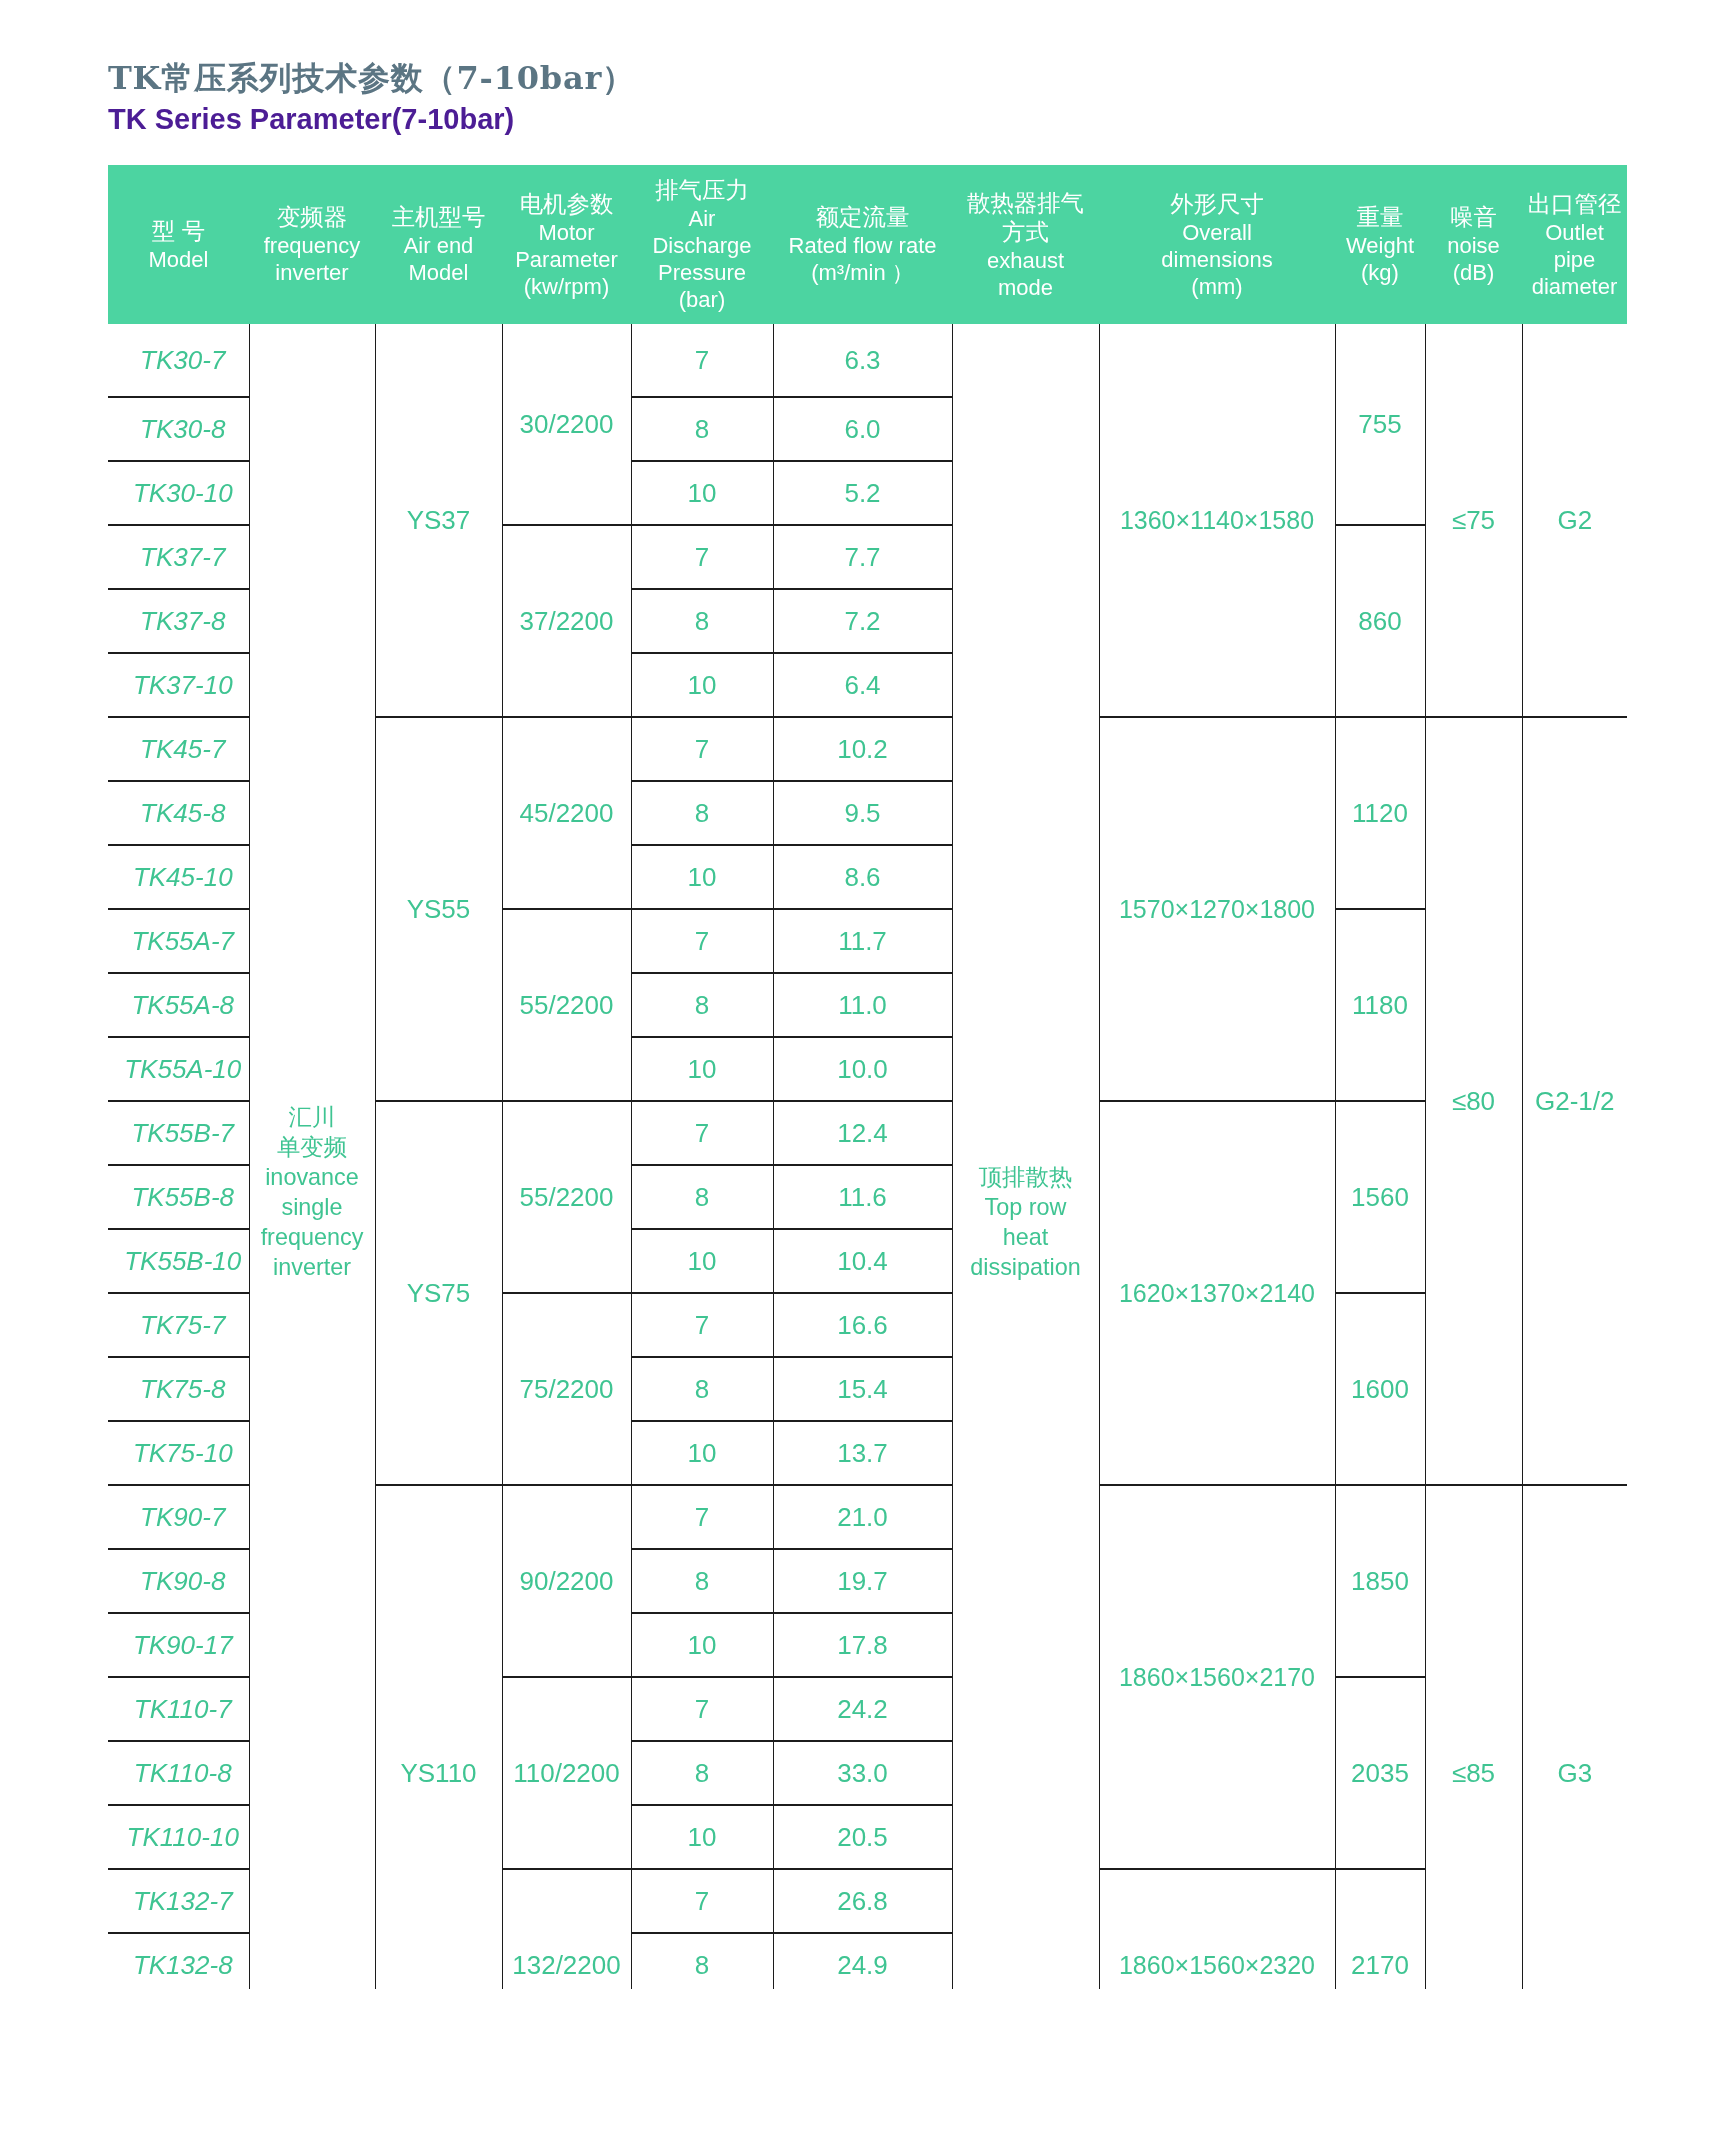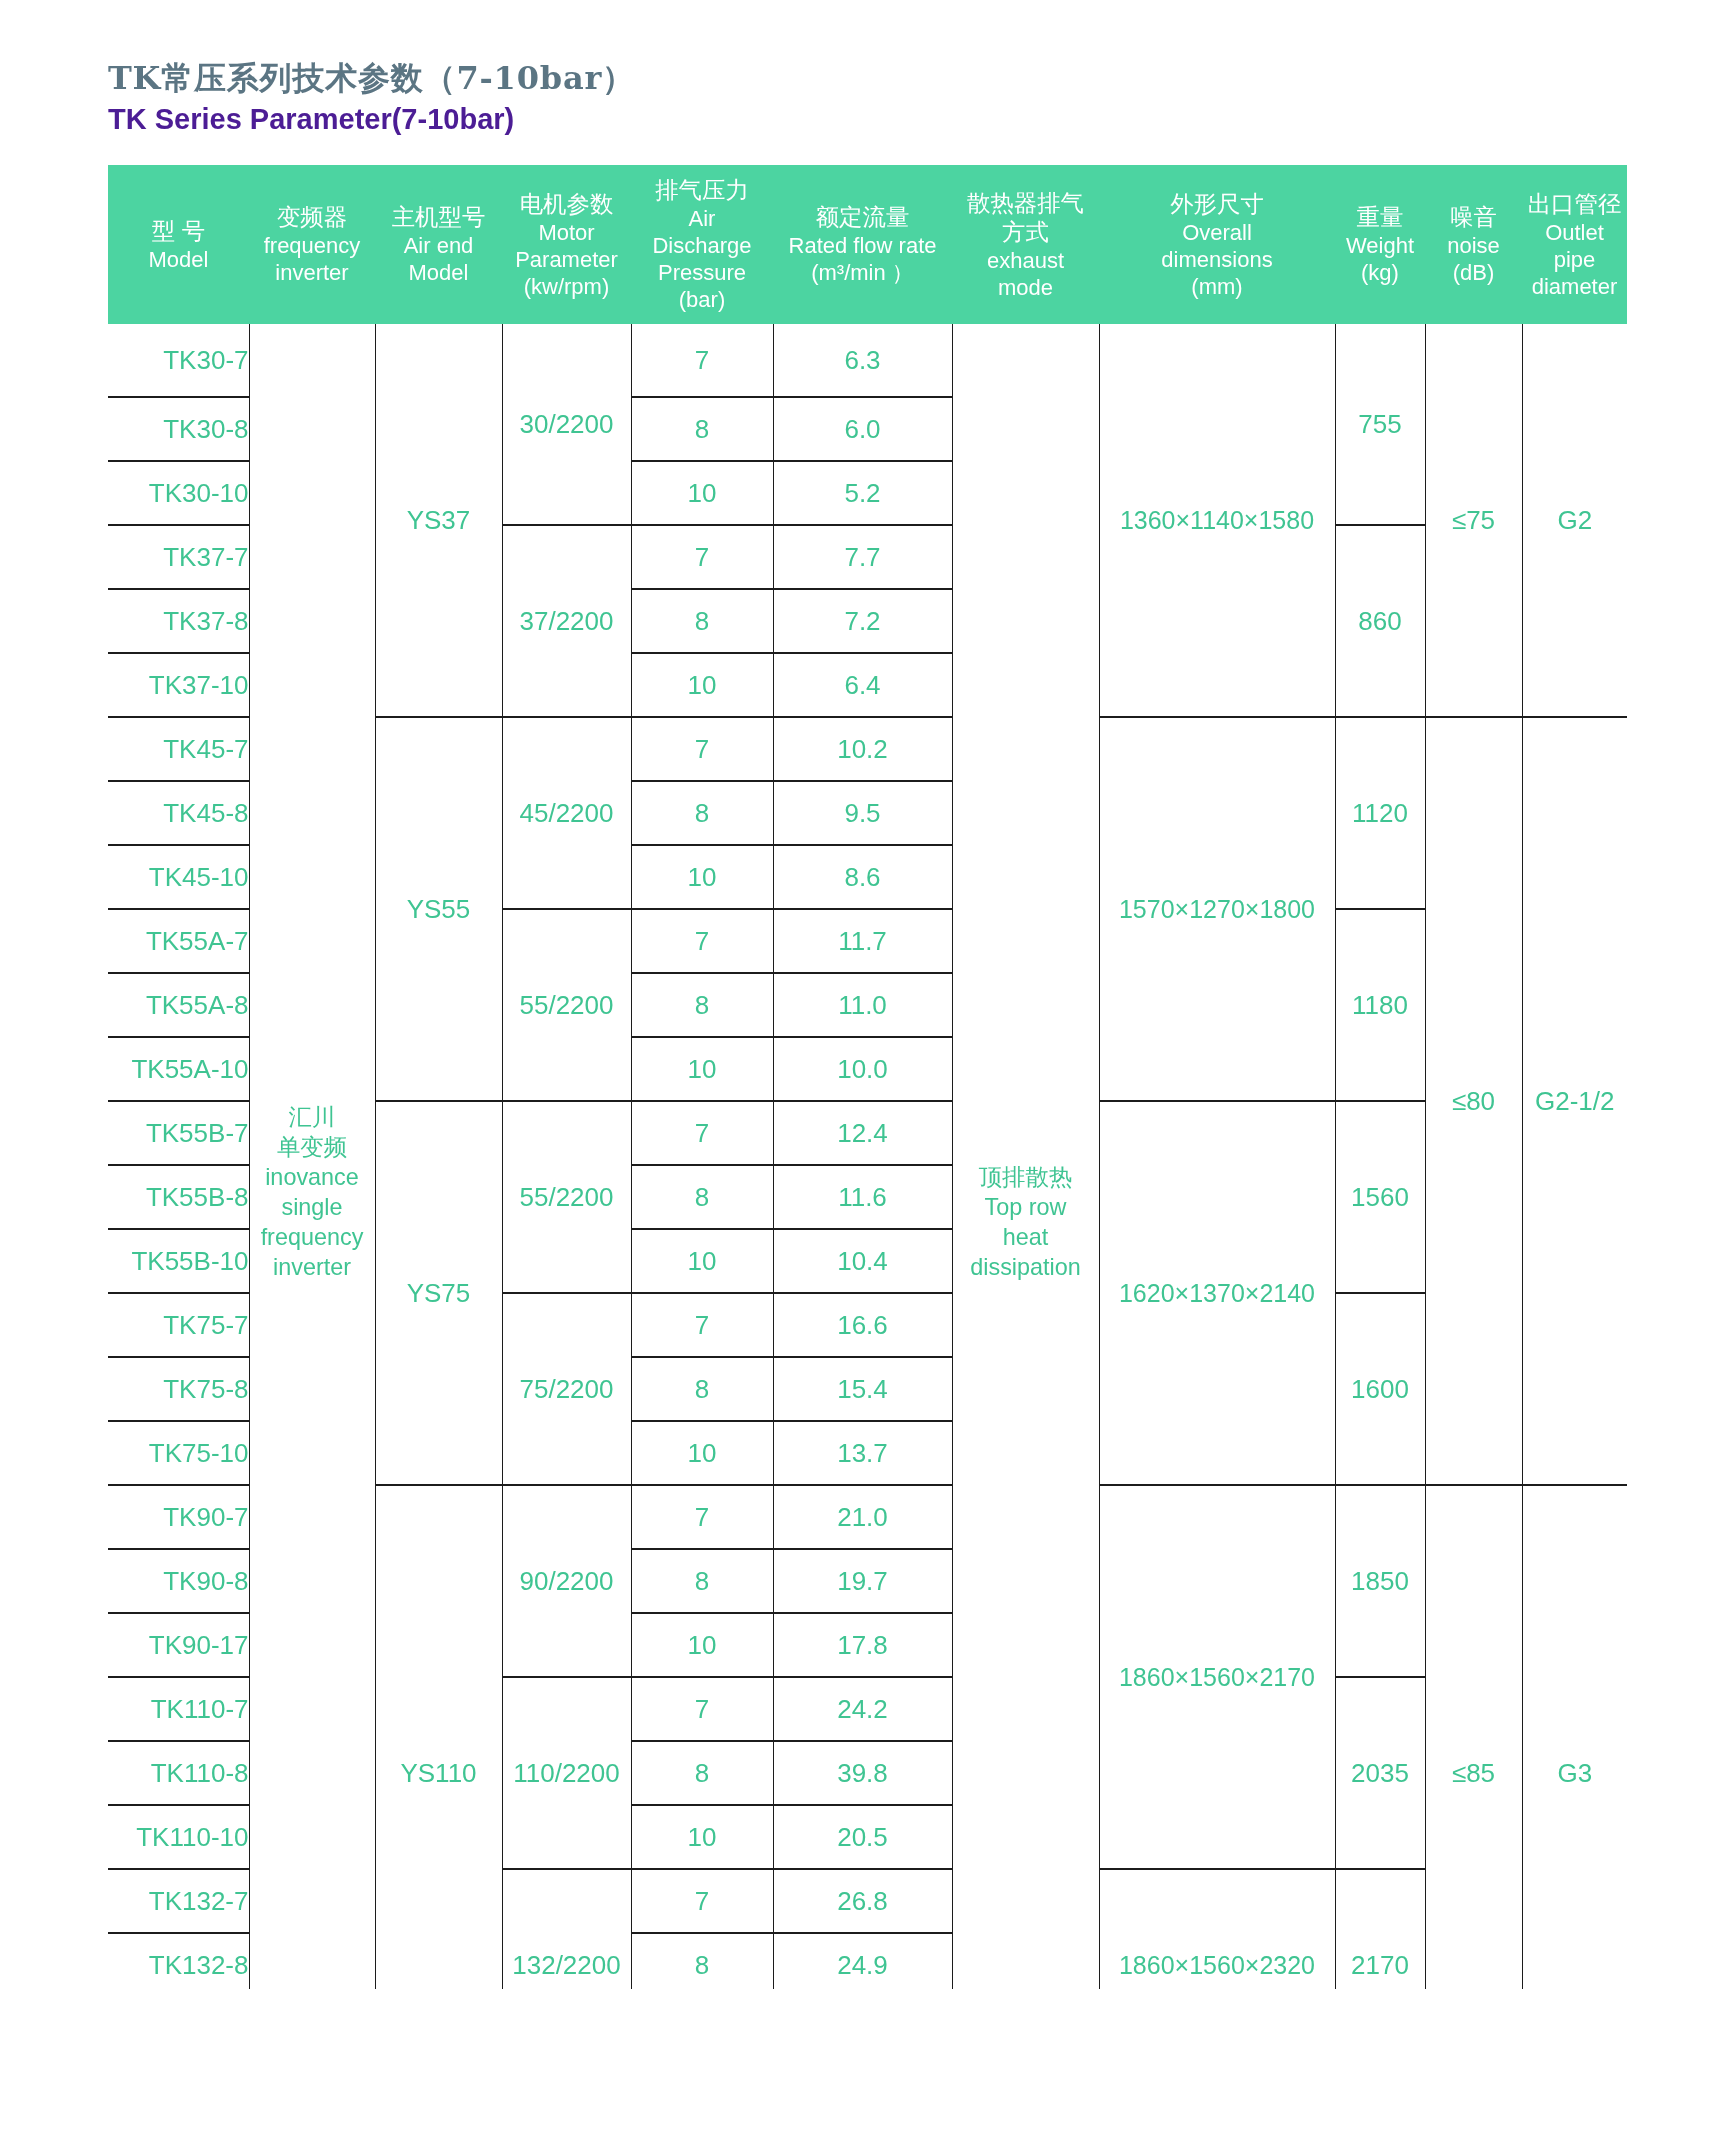--- a/index.html
+++ b/index.html
@@ -33,21 +33,21 @@
   .hz { display:block; font-size:23.4px; line-height:29px; }
   .he { display:block; font-size:22px; line-height:27px; }
   .spec td {
     border-right:1.5px solid #1c1c1c;
     border-bottom:2.3px solid #1c1c1c;
     color:#3fc492; font-size:26px;
     text-align:center; vertical-align:middle; padding:0;
     overflow:hidden;
   }
   .spec td.nr { border-right:none;margin-top:16px; }
-  .spec td.model { text-align:right; padding-left:9px; }
+  .spec td.model { text-align:center; padding-left:9px;font-style:italic; }
   .spec td.dims { font-size:25px; }
   tr.r1 { height:73px; }
   tr.rb { height:64px; }
   .mline { display:block; font-size:23.4px; line-height:30px; }
   .exh-in { transform:translateY(30px); }
 </style>
 </head>
 <body>
 
 <div class="page">
@@ -288,21 +288,21 @@
       <tr class="rb">
         <td class="model">TK110-7</td>
         <td rowspan="3">110/2200</td>
         <td>7</td>
         <td>24.2</td>
         <td rowspan="3">2035</td>
       </tr>
       <tr class="rb">
         <td class="model">TK110-8</td>
         <td>8</td>
-        <td>39.8</td>
+        <td>33.0</td>
       </tr>
       <tr class="rb">
         <td class="model">TK110-10</td>
         <td>10</td>
         <td>20.5</td>
       </tr>
       <tr class="rb">
         <td class="model">TK132-7</td>
         <td rowspan="3">132/2200</td>
         <td>7</td>

